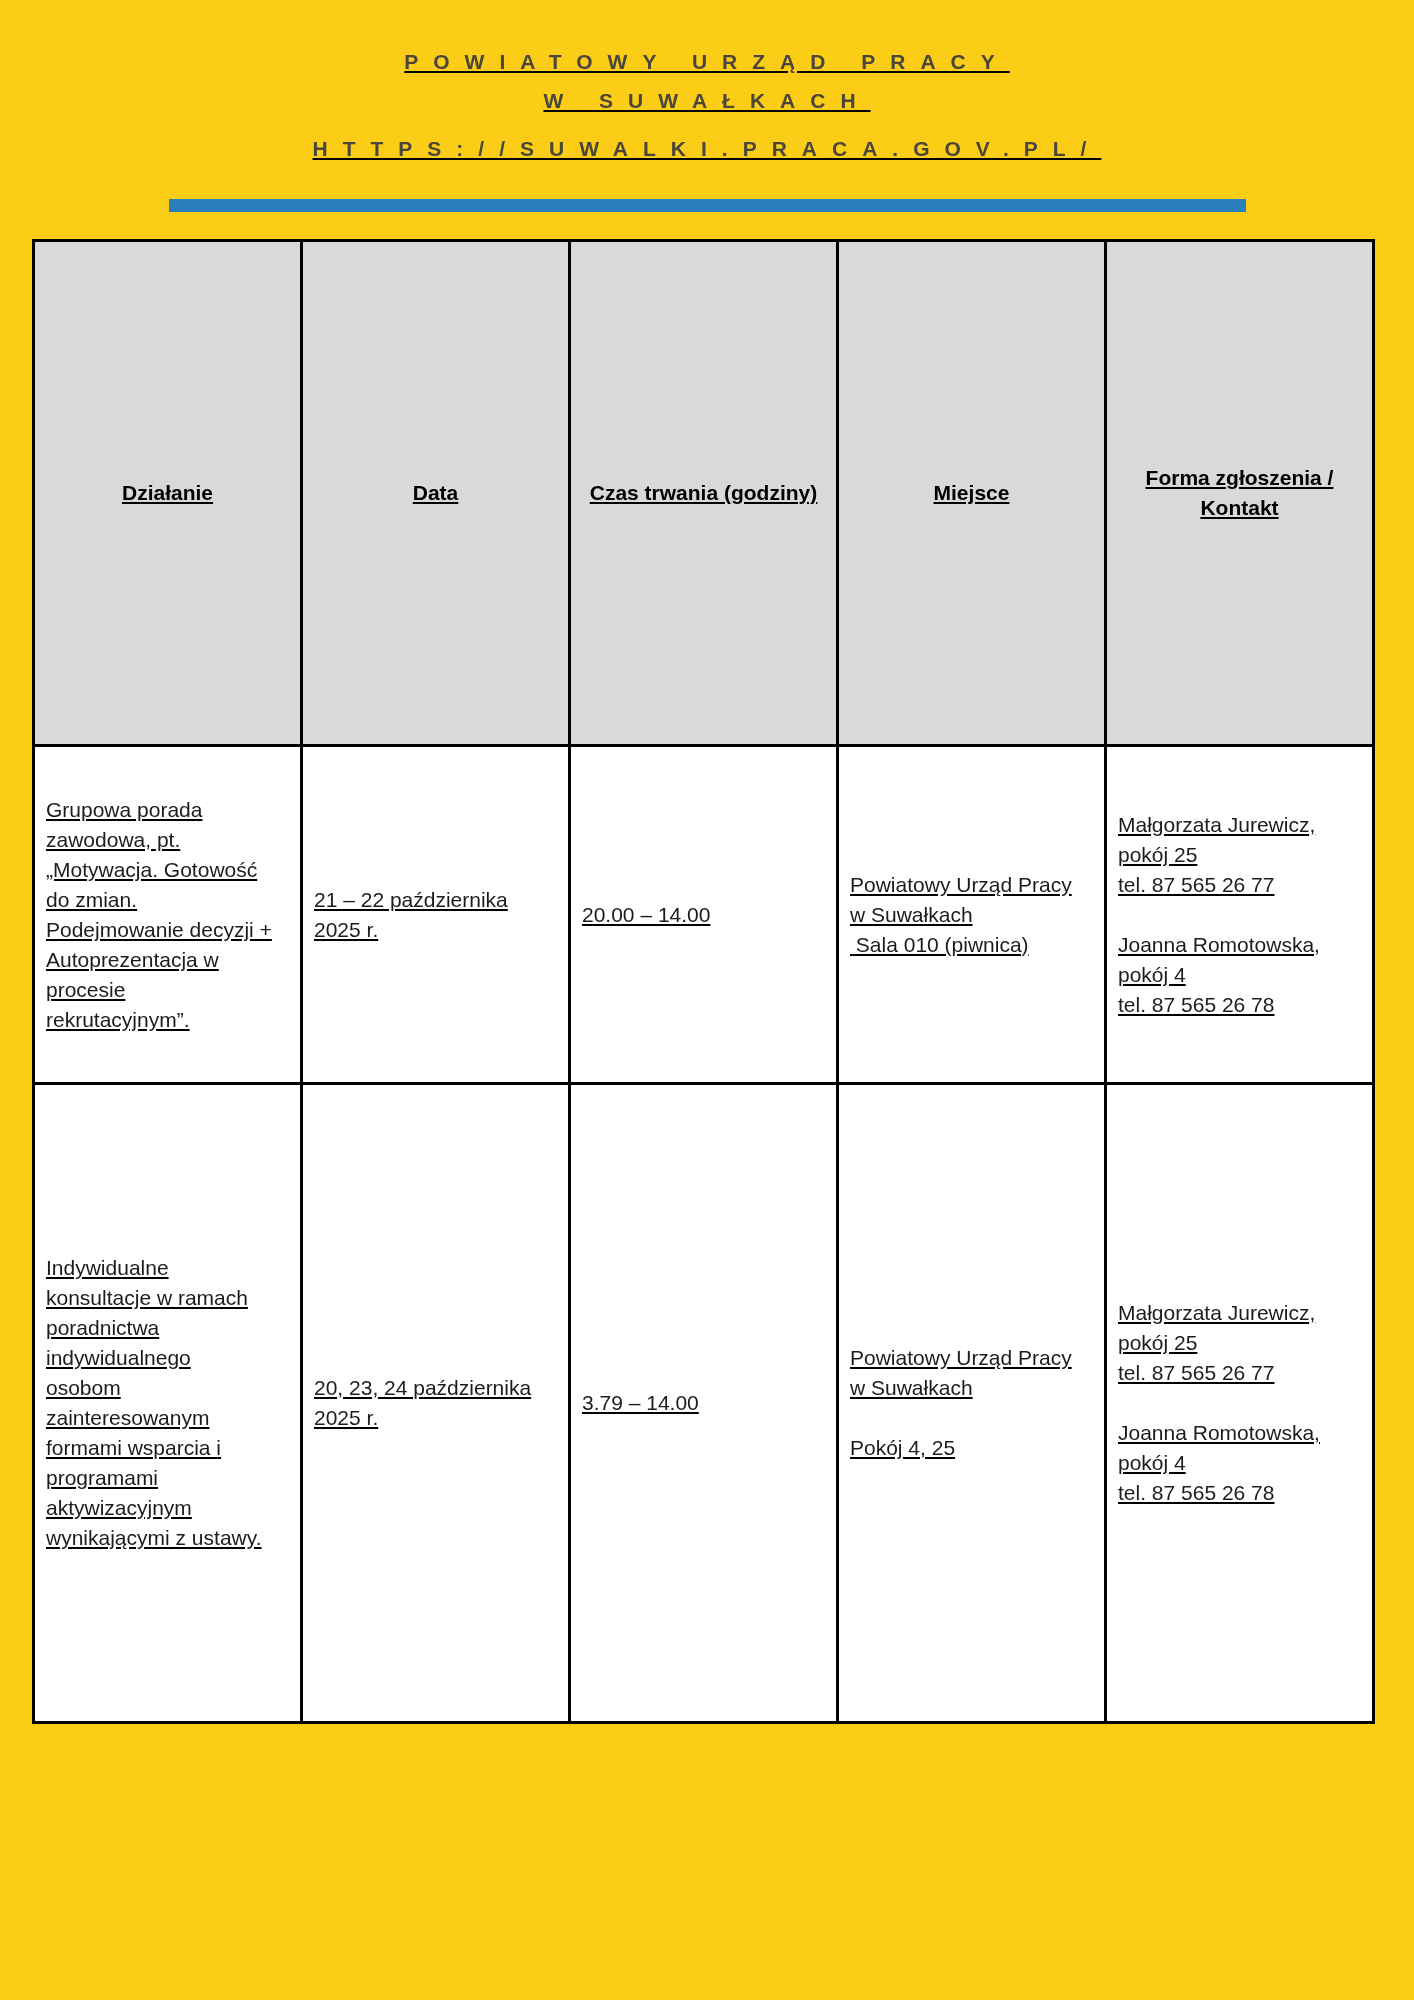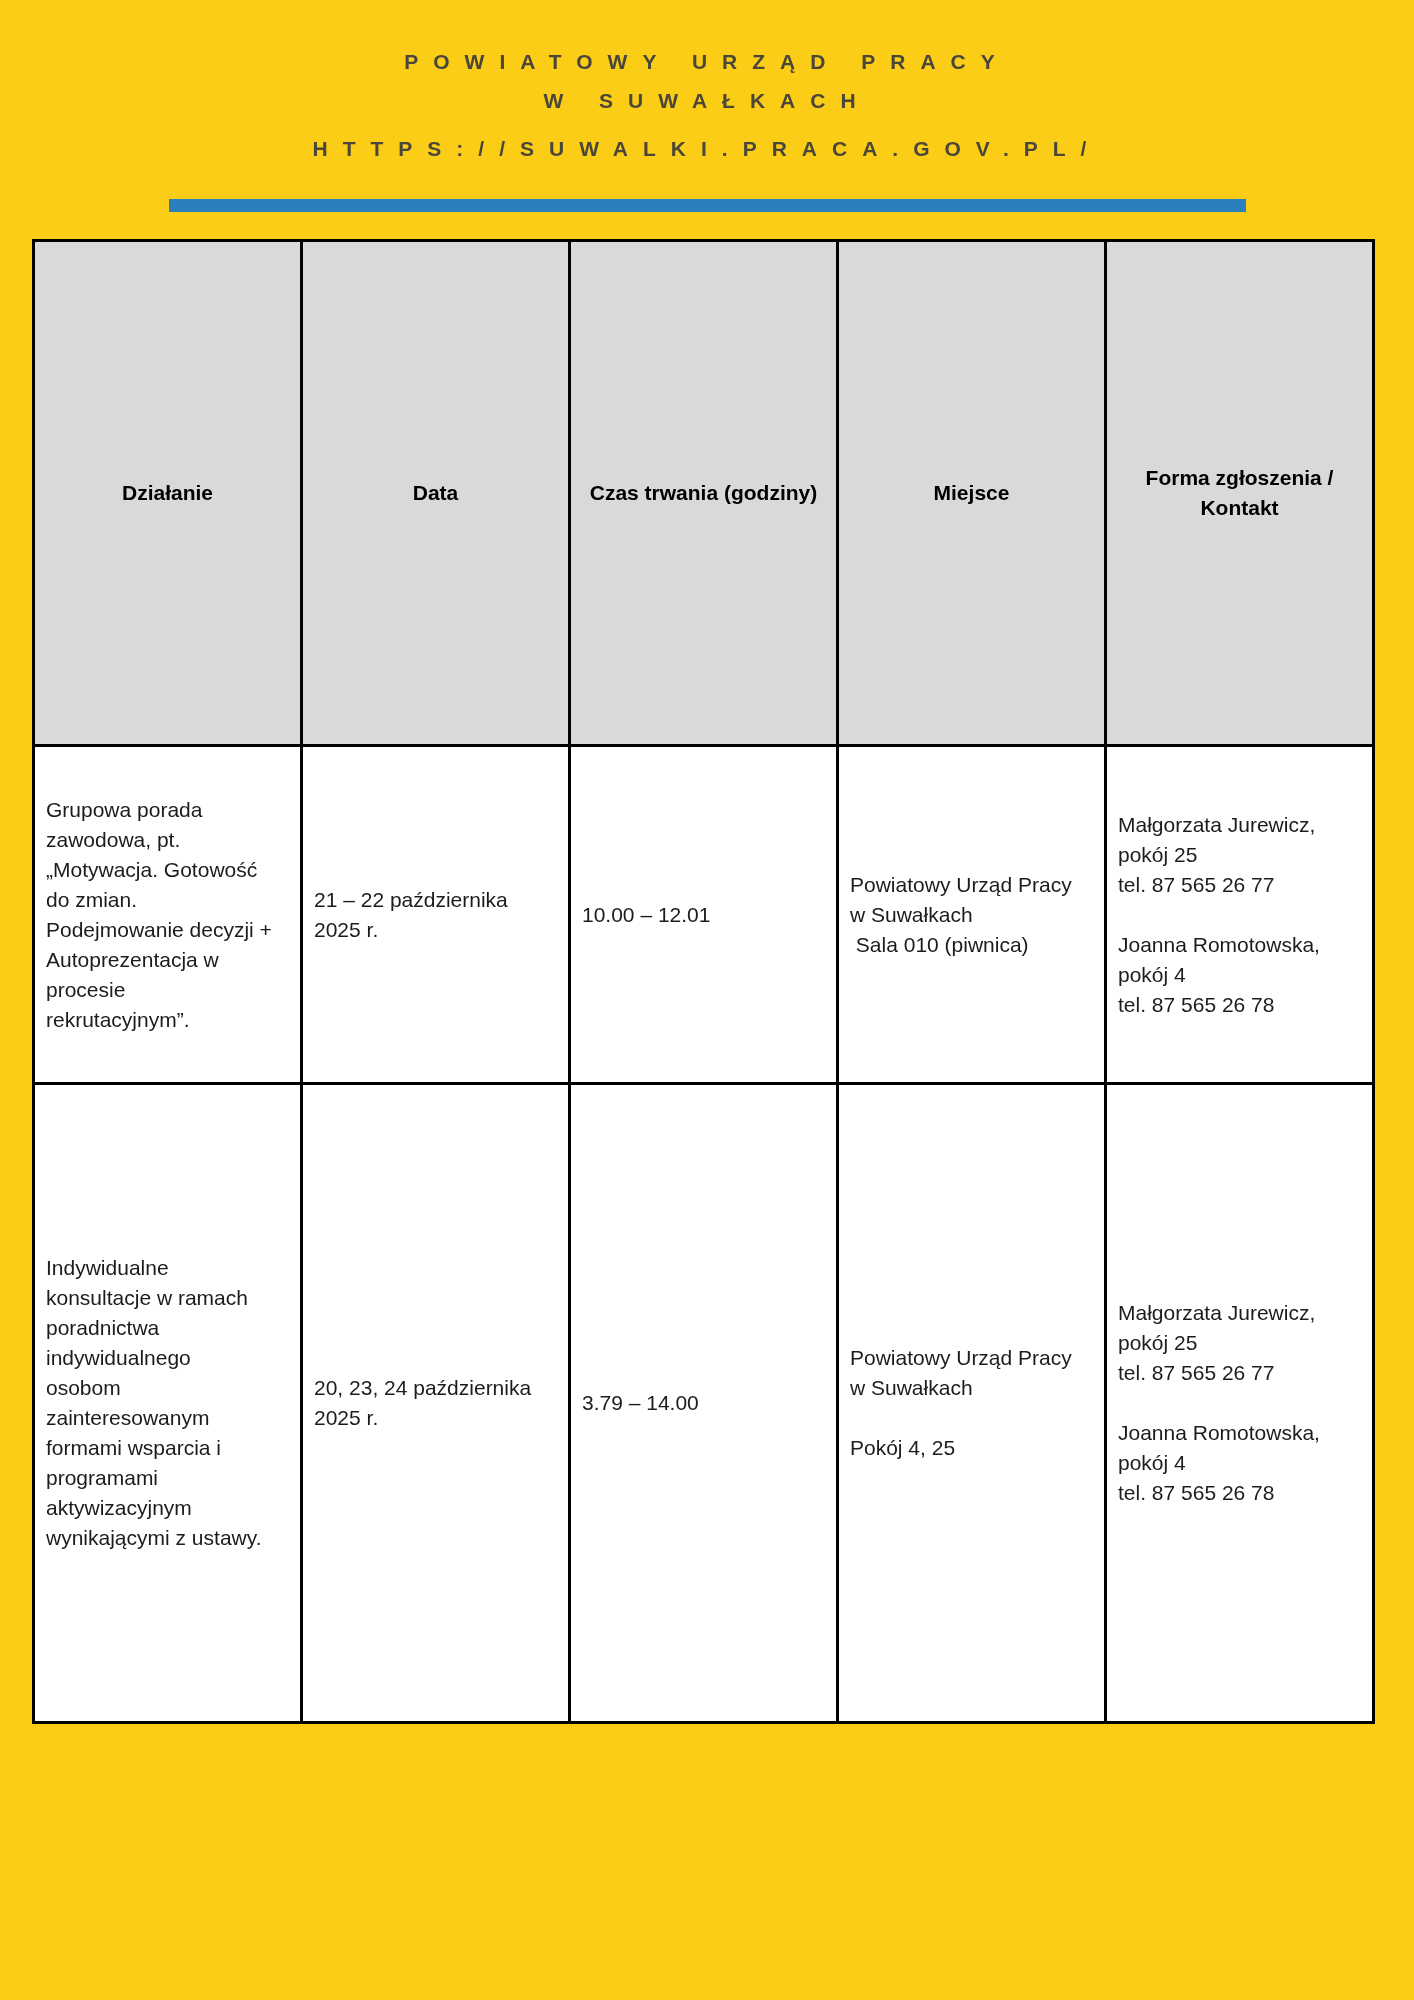--- a/index.html
+++ b/index.html
@@ -5,20 +5,21 @@
 <style>
   html, body { margin: 0; padding: 0; }
   body { font-family: "Liberation Sans", "DejaVu Sans", sans-serif; }
 
   .page {
     position: relative;
     width: 1414px;
     height: 2000px;
     background: #FBCD16;
     overflow: hidden;
+    text-decoration: underline;
   }
 
   .org-header {
     padding-top: 42px;
     text-align: center;
     font-weight: bold;
     color: #4A4639;
   }
   .org-header .header-line {
     font-size: 21px;
@@ -103,21 +104,21 @@
         <td>Grupowa porada
 zawodowa, pt.
 „Motywacja. Gotowość
 do zmian.
 Podejmowanie decyzji +
 Autoprezentacja w
 procesie
 rekrutacyjnym”.</td>
         <td>21 – 22 października
 2025 r.</td>
-        <td>10.00 – 12.01</td>
+        <td>20.00 – 14.00</td>
         <td>Powiatowy Urząd Pracy
 w Suwałkach
  Sala 010 (piwnica)</td>
         <td>Małgorzata Jurewicz,
 pokój 25
 tel. 87 565 26 77
 
 Joanna Romotowska,
 pokój 4
 tel. 87 565 26 78</td>

